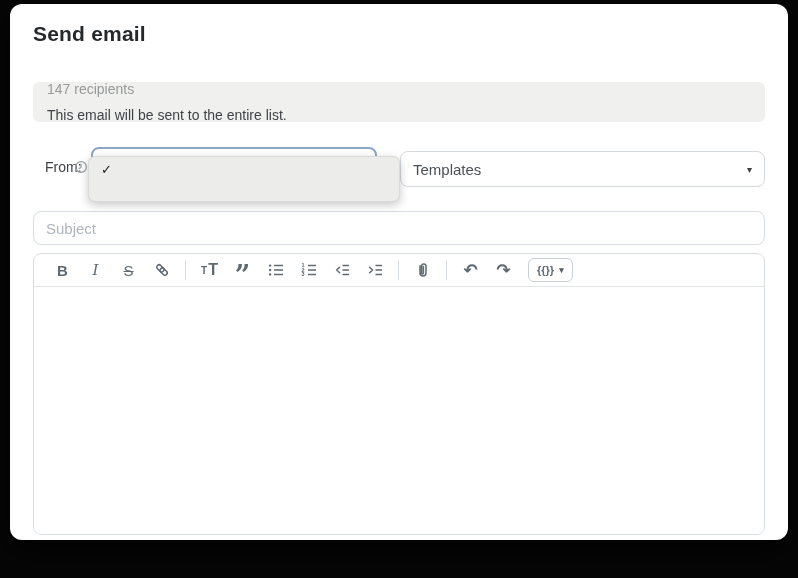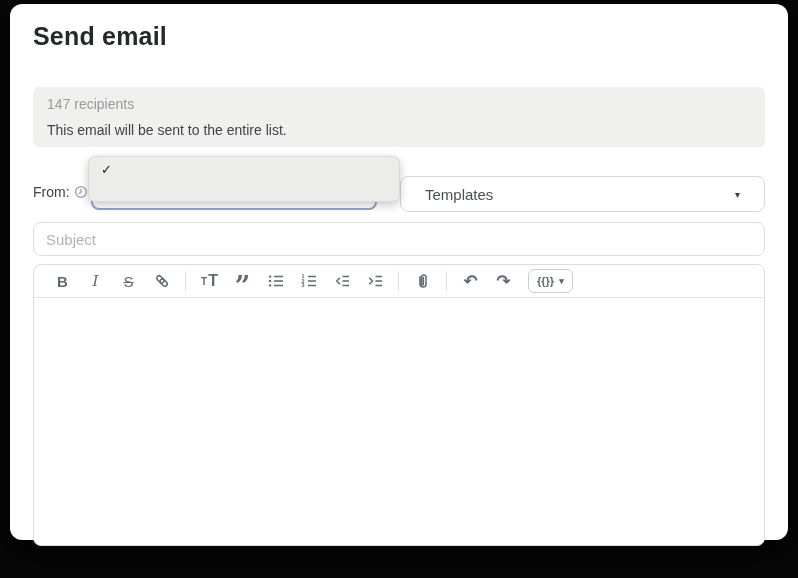--- a/index.html
+++ b/index.html
@@ -7,51 +7,51 @@
     --icon:#5f6a72; --text-dark:#26292c; --text-body:#3f4347; --muted:#97999b;
   }
   *{box-sizing:border-box; margin:0; padding:0;}
   html,body{width:798px; height:578px; overflow:hidden;}
   body{background:#060606; font-family:"Liberation Sans","DejaVu Sans",sans-serif;}
   .card{
     position:relative; width:778px; height:536px; margin:4px 0 0 10px;
     background:#fff; border-radius:12px; padding:0 23px;
     box-shadow:0 10px 30px rgba(0,0,0,.85);
   }
-  .title{padding-top:18px; font-size:25px; font-weight:700; color:var(--text-dark); letter-spacing:.2px;}
+  .title{padding-top:18px; font-size:21px; font-weight:700; color:var(--text-dark); letter-spacing:.2px;}
   .banner{
-    margin-top:36px; height:60px; background:var(--banner-bg); border-radius:6px;
+    margin-top:36px; height:40px; background:var(--banner-bg); border-radius:6px;
     padding:5px 14px; display:flex; flex-direction:column; justify-content:center;
   }
   .banner .line1{font-size:14px; color:var(--muted); line-height:18px;}
   .banner .line2{font-size:14px; color:var(--text-body); line-height:18px;margin-top:8px;}
   .from-row{position:relative; margin-top:27px; height:36px;}
-  .from-label{position:absolute; left:0; top:0; line-height:36px; font-size:14px; color:var(--text-body);}
+  .from-label{position:absolute; left:12px; top:0; line-height:36px; font-size:14px; color:var(--text-body);}
   .clock{position:absolute; left:41px; top:11px; width:14px; height:14px; color:#9aa0a6;}
   .from-select{
     position:absolute; left:58px; top:-2px; width:286px; height:38px;
     border:2px solid var(--focus-blue); border-radius:8px; background:#fff;
   }
   .templates-select{
     position:absolute; right:0; top:2px; width:365px; height:36px;
     border:1px solid #d4d9de; border-radius:8px; background:#fff;
     display:flex; align-items:center; justify-content:space-between;
-    padding:0 24px; font-size:15px; color:#4a5056; cursor:pointer;
+    padding:0 12px; font-size:15px; color:#4a5056; cursor:pointer;
   }
   .caret{font-size:10px; color:#3c4043;}
   .dropdown{
     position:absolute; left:78px; top:152px; width:312px; height:46px; z-index:20;
     background:#ececeb; border:1px solid rgba(0,0,0,.08); border-radius:7px;
     box-shadow:0 3px 10px rgba(0,0,0,.22); padding:2px 0;
     font-size:15px; color:#151618;
   }
   .dropdown .opt{display:flex; align-items:center; height:21px; padding:0 12px; cursor:pointer; white-space:nowrap;}
   .dropdown .check{width:18px; font-size:13px; color:#1a1b1d;}
   .subject{
-    margin-top:12px; width:732px; height:34px; border:1px solid var(--border);
+    margin-top:26px; width:732px; height:34px; border:1px solid var(--border);
     border-radius:8px; padding:0 12px; font-size:15px; color:var(--text-dark);
     font-family:"Liberation Sans","DejaVu Sans",sans-serif; outline:none; display:block;
   }
   .subject::placeholder{color:#aeb4bb;}
   .editor{margin-top:8px; width:732px; height:282px; border:1px solid var(--border); border-radius:8px; overflow:hidden; background:#fff;}
   .toolbar{height:33px; border-bottom:1px solid #e1e5ea; display:flex; align-items:center; padding:0 12px;}
   .tbtn{
     min-width:21px; height:26px; border:none; background:none; cursor:pointer;
     display:flex; align-items:center; justify-content:center; margin:0 6px;
     color:var(--icon); font-family:"Liberation Sans","DejaVu Sans",sans-serif;

